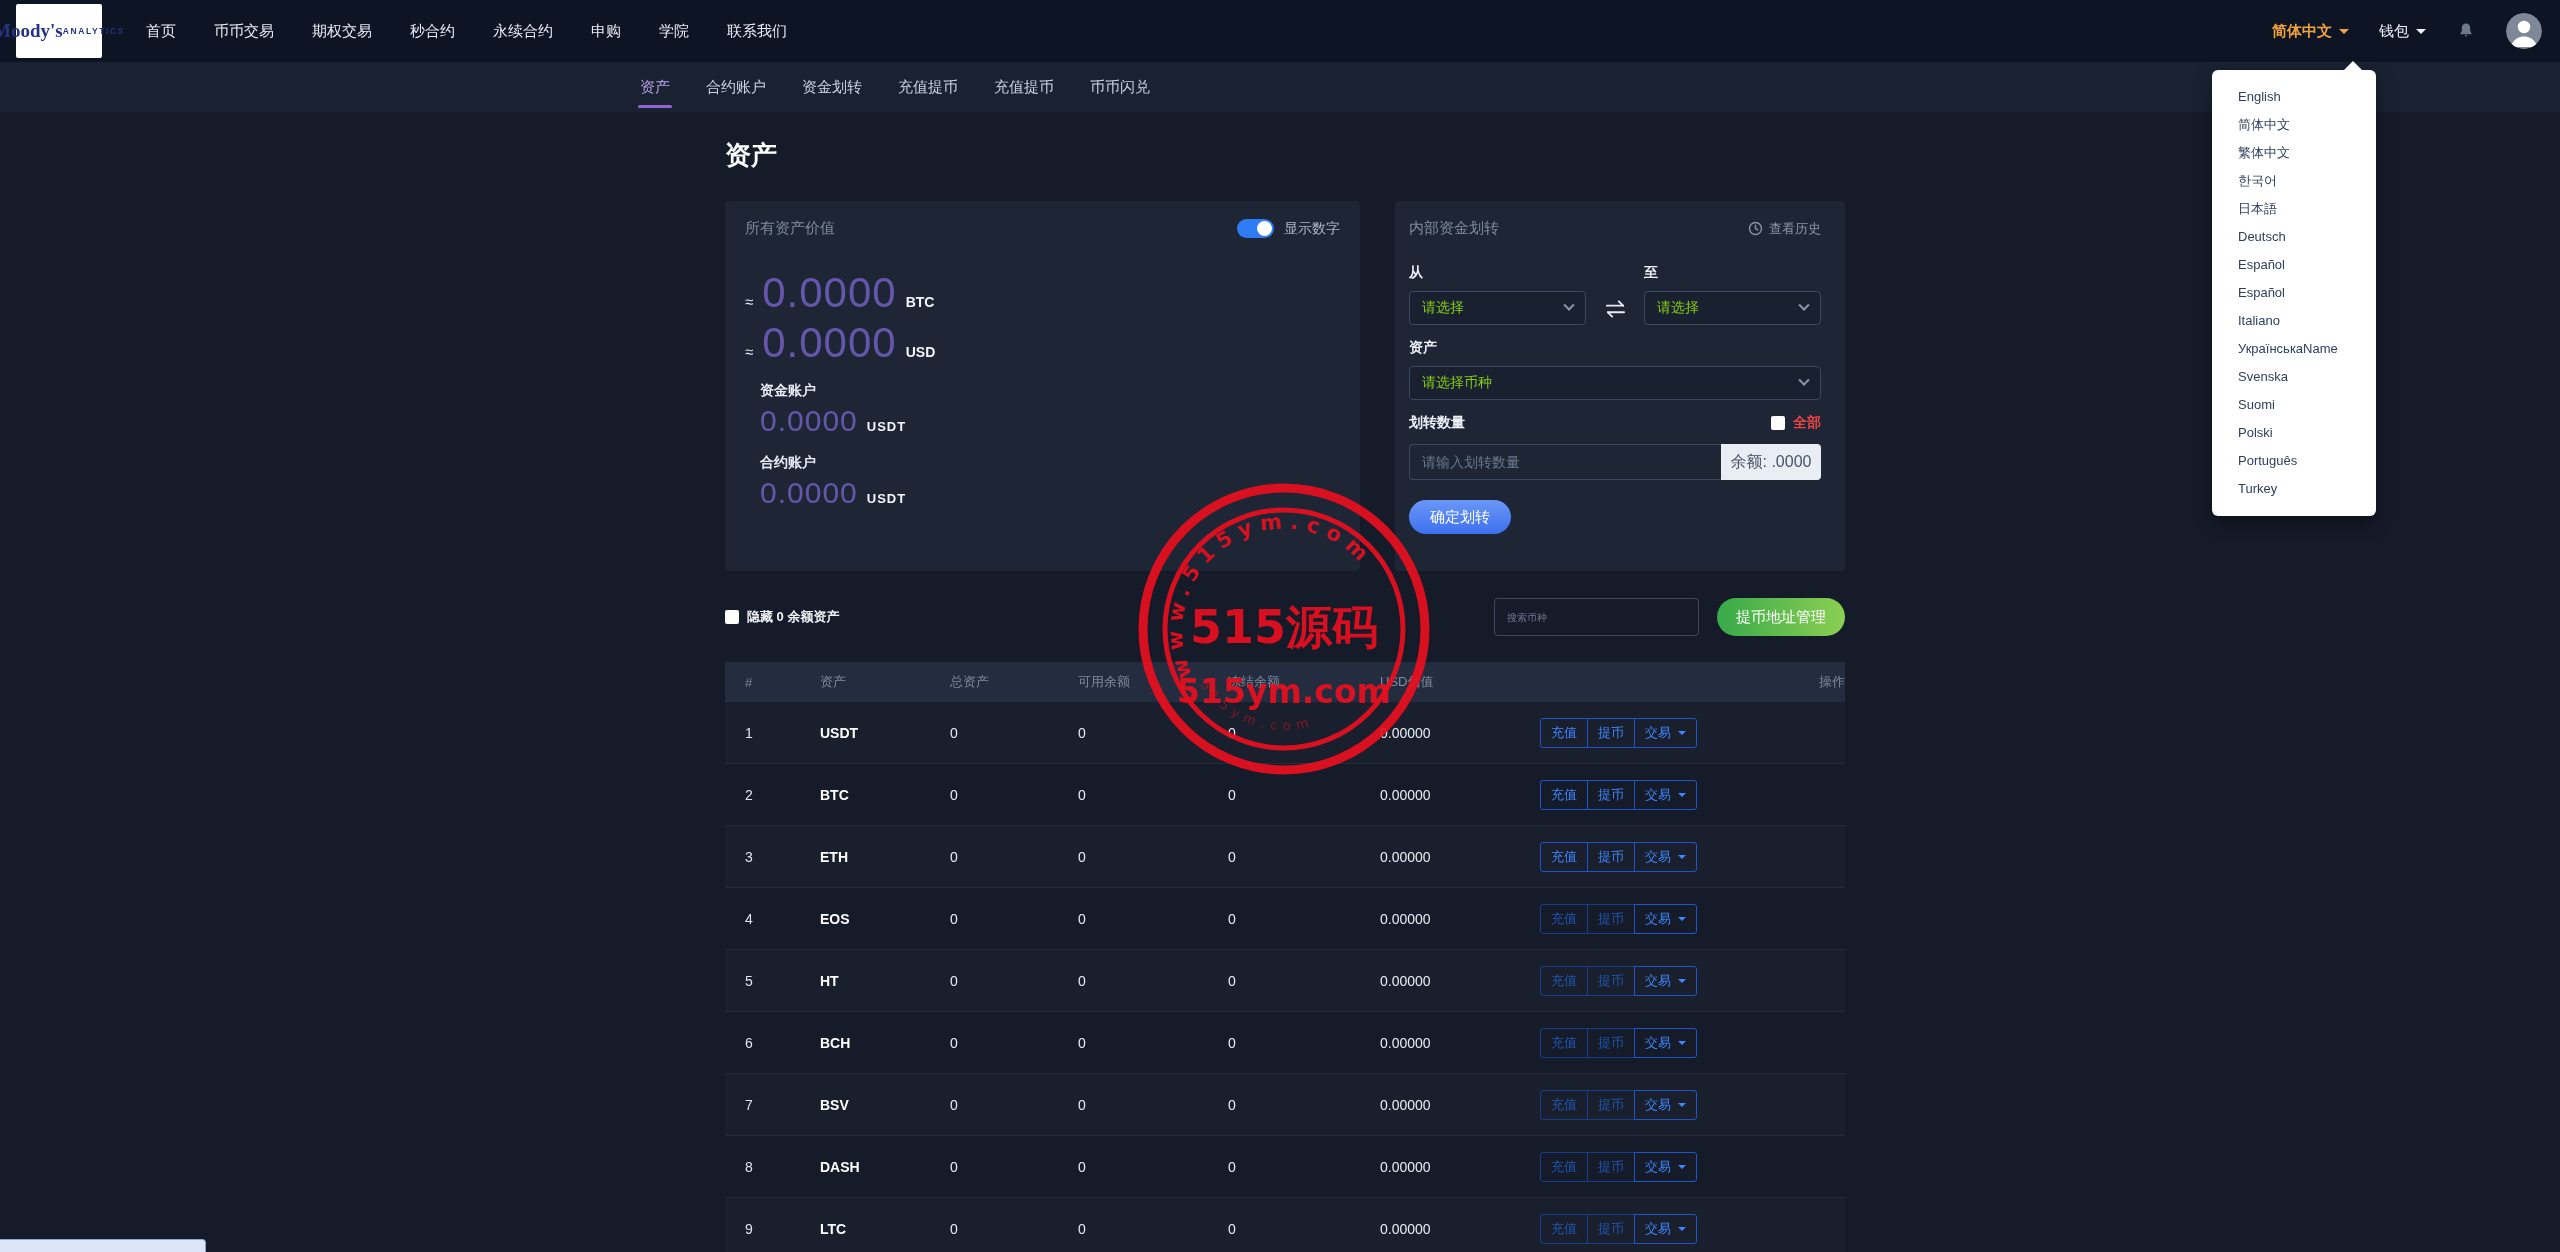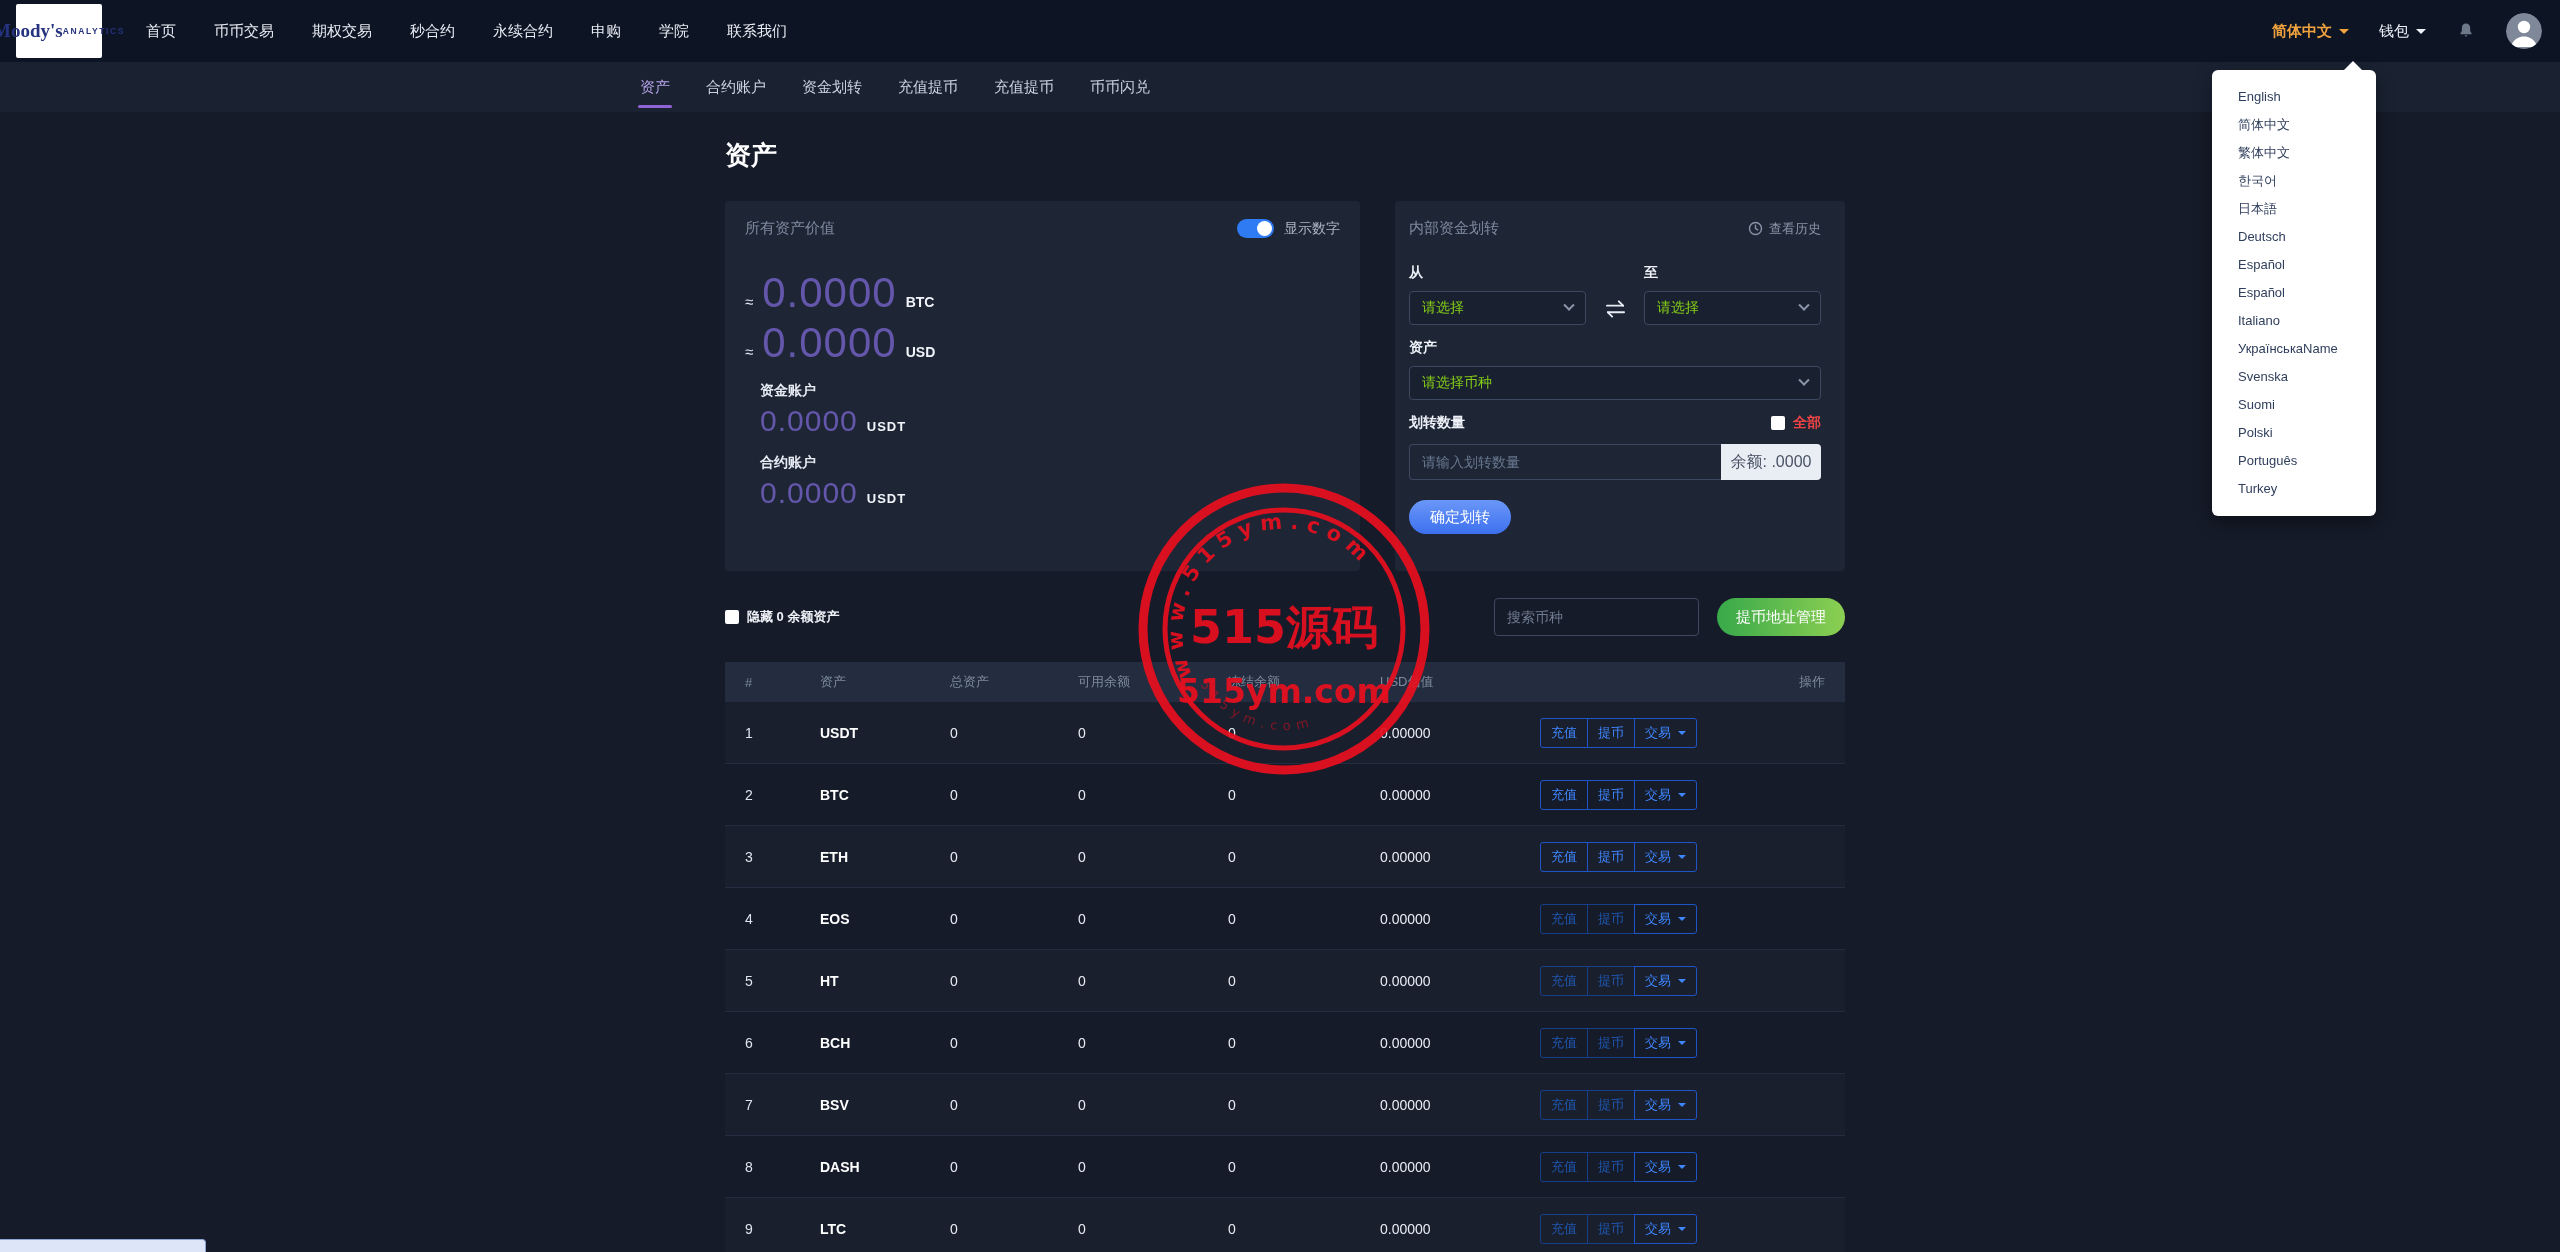--- a/index.html
+++ b/index.html
@@ -82,32 +82,32 @@
                 padding:0 21px; border-radius:17px; border:none; cursor:pointer;
                 background:linear-gradient(180deg,#6a97f7,#3d70ef); color:#ffffff; font-size:15px;
                 font-family:"Liberation Sans","DejaVu Sans",sans-serif; }
 
   
   .filter-bar { display:flex; align-items:center; margin-top:26px; height:40px; }
   .hide-zero { display:flex; align-items:center; gap:8px; cursor:pointer; }
   .hide-zero-label { color:#f0f3f8; font-size:13px; font-weight:700; }
   .filter-right { margin-left:auto; display:flex; align-items:center; }
   .search-input { width:205px; height:38px; background:transparent; border:1px solid #3e4961; border-radius:4px;
-                  padding:0 12px; color:#fca5a5; font-size:14px; outline:none;
+                  padding:0 12px; color:#fca5a5; font-size:10px; outline:none;
                   font-family:"Liberation Sans","DejaVu Sans",sans-serif; }
   .search-input::placeholder { color:#707b90; }
   .manage-btn { margin-left:18px; height:38px; padding:0 19px; border:none; border-radius:19px; cursor:pointer;
                 background:linear-gradient(90deg,#38a94a,#8ccf52); color:#ffffff; font-size:15px;
                 font-family:"Liberation Sans","DejaVu Sans",sans-serif; }
 
   
   .asset-table { margin-top:25px; }
   .t-row { display:grid; grid-template-columns:75px 130px 128px 150px 152px 160px 1fr; align-items:center; padding-left:20px; }
   .t-head { height:40px; background:#232d3f; color:#7e8a9e; font-size:13px; }
-  .t-head .h-ops { justify-self:end; padding-right:20px; }
+  .t-head .h-ops { justify-self:end; }
   .t-body .t-row { height:62px; border-bottom:1px solid #232d3f; }
   .t-body .t-row:nth-child(odd) { background:rgba(255,255,255,0.018); }
   .c-idx { color:#dfe5ee; font-size:14px; }
   .c-asset { color:#ffffff; font-size:14px; font-weight:700; }
   .c-num { color:#e8edf4; font-size:14px; }
   .btn-grp { display:inline-flex; }
   .act-btn { height:30px; min-width:48px; padding:0 10px; background:transparent; border:1px solid #1e56c8;
              color:#3f87ff; font-size:13px; display:inline-flex; align-items:center; justify-content:center;
              cursor:pointer; font-family:"Liberation Sans","DejaVu Sans",sans-serif; }
   .act-btn + .act-btn { margin-left:-1px; }

